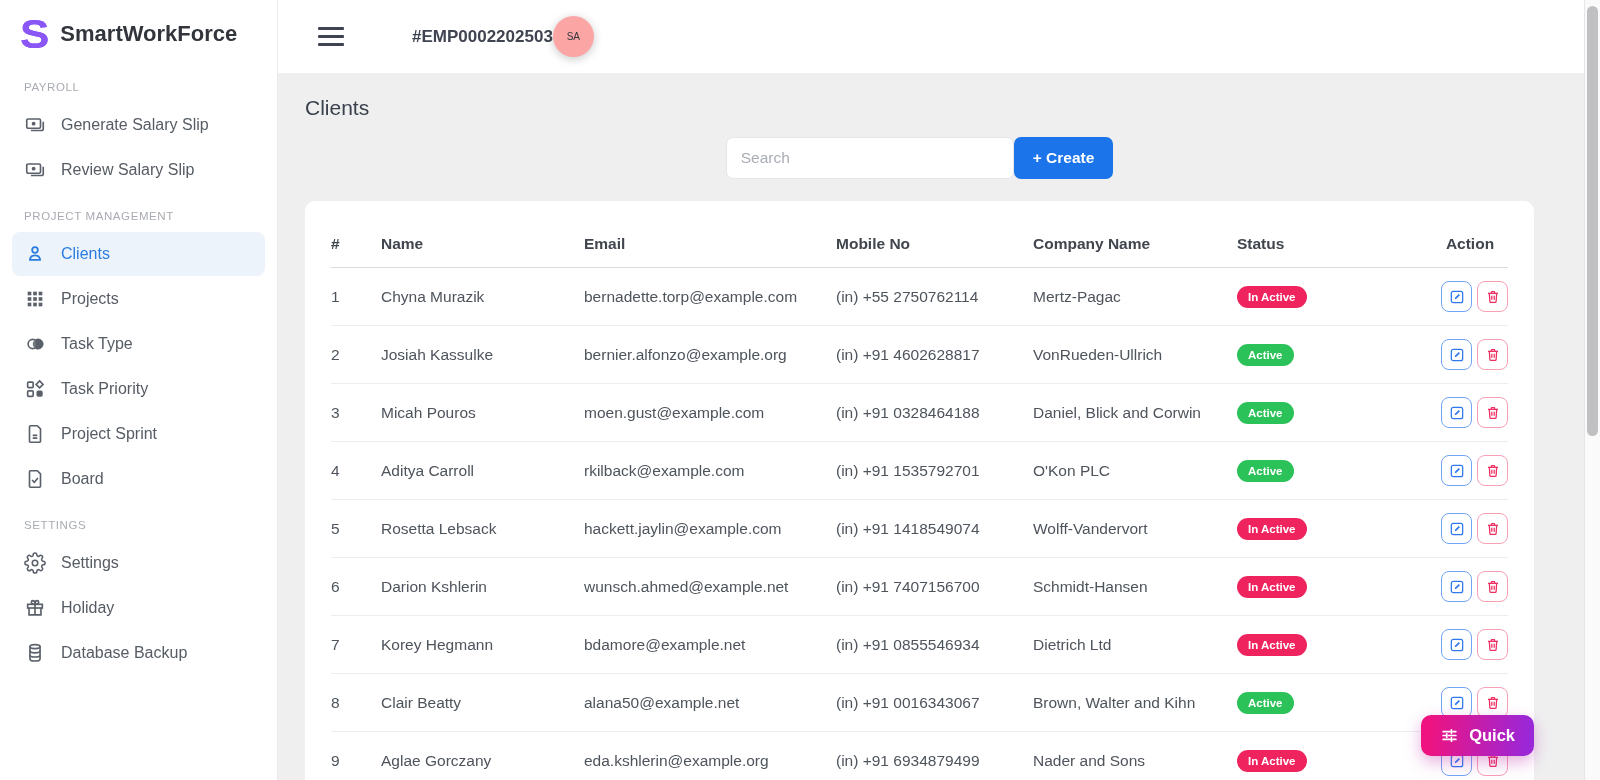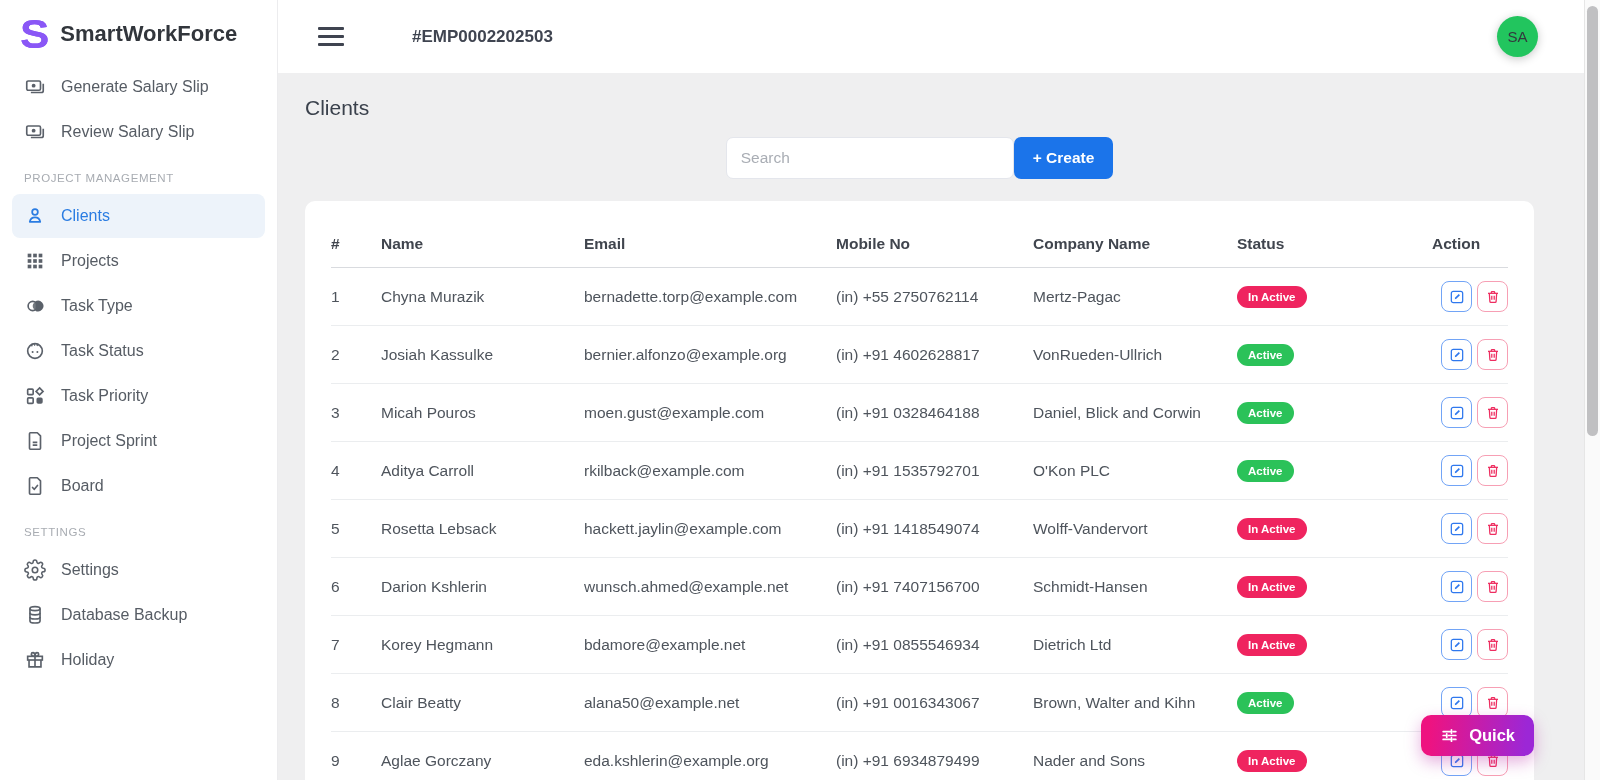--- a/index.html
+++ b/index.html
@@ -15,45 +15,45 @@
   .brand-name { font-size:22px; font-weight:600; color:#32363c; }
   .section-label { font-size:11.5px; color:#a8acb2; letter-spacing:.6px; padding:17px 12px 9px; }
   .nav-item { display:flex; align-items:center; gap:15px; padding:11px 12px; border-radius:8px;
               color:#565c64; font-size:16px; cursor:pointer; margin:1px 0; }
   .nav-item svg { width:22px; height:22px; color:#5b616a; flex-shrink:0; }
   .nav-item.active { background:#edf3fa; color:#2a7ce2; }
   .nav-item.active svg { color:#2a7ce2; }
 
   
   .main { flex:1; min-width:0; display:flex; flex-direction:column; background:#efeff0; position:relative; }
-  .topbar { height:73px; background:#fff; display:flex; align-items:center; justify-content:space-between;
+  .topbar { height:73px; background:#fff; display:flex; align-items:center; 
             padding:0 62px 0 40px; flex-shrink:0; }
   .topbar-left { display:flex; align-items:center; }
   .hamburger { width:26px; cursor:pointer; display:flex; flex-direction:column; gap:5px; }
   .hamburger span { display:block; height:3px; background:#3f4450; border-radius:1px; }
   .emp-id { margin-left:68px; font-size:17px; font-weight:700; color:#3f4450; }
-  .avatar { width:41px; height:41px; border-radius:50%; background:#22c55e; box-shadow:0 2px 10px rgba(0,0,0,.22);
-            display:flex; align-items:center; justify-content:center; font-size:15px; color:#33373d; cursor:pointer; }
+  .avatar { width:41px; height:41px; border-radius:50%; background:#fca5a5; box-shadow:0 2px 10px rgba(0,0,0,.22);
+            display:flex; align-items:center; justify-content:center; font-size:10px; color:#33373d; cursor:pointer; }
 
   .content { padding:0 66px 0 27px; flex:1; }
   .page-title { font-size:21px; font-weight:500; color:#3a414c; margin:23px 0 17px; }
   .toolbar { display:flex; justify-content:center; align-items:center; margin-bottom:22px; }
   .search-input { width:288px; height:42px; border:1px solid #e4e6ec; border-radius:7px; padding:0 14px;
                   font-size:15.5px; color:#4e545c; font-family:inherit; outline:none; background:#fff; }
   .search-input::placeholder { color:#a9adb4; }
   .create-btn { height:42px; padding:0 19px; background:#1b74ea; border:none; border-radius:7px; color:#ffffff;
                 font-size:15.5px; font-weight:700; cursor:pointer; font-family:inherit; }
 
   .card { background:#fff; border-radius:10px; padding:12px 26px 0; height:600px; }
   table { width:100%; border-collapse:collapse; table-layout:fixed; }
   col.c-sr{width:50px} col.c-name{width:203px} col.c-email{width:252px} col.c-mobile{width:197px}
   col.c-company{width:204px} col.c-status{width:195px} col.c-action{width:auto}
   thead th { text-align:left; font-size:15.5px; font-weight:700; color:#40454e; padding:22px 0 14px;
              border-bottom:1px solid #d9dbdf; }
-  thead th.right { text-align:left; }
+  thead th.right { text-align:center; }
   tbody td { font-size:15.5px; color:#4e545c; padding:13px 0; border-bottom:1px solid #ebedef;
              white-space:nowrap; overflow:hidden; }
   .badge { display:inline-block; padding:5px 11px; border-radius:11px; color:#fff; font-size:11.5px; font-weight:700; }
   .action-cell { display:flex; gap:5px; justify-content:flex-end; }
   .icon-btn { width:31px; height:31px; border-radius:8px; background:#fff; display:flex; align-items:center;
               justify-content:center; cursor:pointer; padding:0; }
   .icon-btn svg { width:16px; height:16px; }
   .icon-btn.edit { border:1px solid #72a4f6; color:#2f78ee; }
   .icon-btn.del  { border:1px solid #f79fb4; color:#ee2d60; }
 
@@ -72,20 +72,21 @@
 <body>
 
 <div class="app">
 
   <aside class="sidebar">
     <div class="brand">
       <span class="logo-s">S</span>
       <span class="brand-name">SmartWorkForce</span>
     </div>
 
+    <div class="section-label">PAYROLL</div>
 
     <div class="nav-item">
       <svg viewBox="0 0 24 24" fill="none" stroke="currentColor" stroke-width="1.8">
           <rect x="3" y="5.5" width="15" height="10" rx="1.5"></rect>
           <circle cx="10.5" cy="10.5" r="2.1" fill="currentColor" stroke="none"></circle>
           <path d="M21 8.5v7.5a2 2 0 0 1-2 2H7.5"></path>
         </svg>
       <span>Generate Salary Slip</span>
     </div>
     <div class="nav-item">
@@ -123,29 +124,20 @@
     <div class="nav-item">
       <svg viewBox="0 0 24 24" fill="none" stroke="currentColor" stroke-width="1.8">
           <circle cx="9.5" cy="12" r="5"></circle>
           <path d="M12.7 7.7a5 5 0 1 1 0 8.6" fill="currentColor"></path>
           <circle cx="14.5" cy="12" r="5" fill="currentColor" stroke="none" opacity=".85"></circle>
         </svg>
       <span>Task Type</span>
     </div>
     <div class="nav-item">
       <svg viewBox="0 0 24 24" fill="none" stroke="currentColor" stroke-width="1.8">
-          <circle cx="12" cy="12" r="8"></circle>
-          <circle cx="9.4" cy="13" r="1.1" fill="currentColor" stroke="none"></circle>
-          <circle cx="14.6" cy="13" r="1.1" fill="currentColor" stroke="none"></circle>
-          <path d="M8 6.5c1.2-.8 2.6-1.2 4-1.2s2.8.4 4 1.2" stroke-dasharray="1.4 1.6"></path>
-        </svg>
-      <span>Task Status</span>
-    </div>
-    <div class="nav-item">
-      <svg viewBox="0 0 24 24" fill="none" stroke="currentColor" stroke-width="1.8">
           <rect x="4" y="4.5" width="6" height="6" rx="1"></rect>
           <path d="M17 3.2 20.8 7 17 10.8 13.2 7z"></path>
           <rect x="4" y="14" width="6" height="6" rx="1"></rect>
           <rect x="14.5" y="14.5" width="5" height="5" rx="1" fill="currentColor"></rect>
         </svg>
       <span>Task Priority</span>
     </div>
     <div class="nav-item">
       <svg viewBox="0 0 24 24" fill="none" stroke="currentColor" stroke-width="1.8">
           <path d="M7 3h7.5L18 6.5V20a1 1 0 0 1-1 1H7a1 1 0 0 1-1-1V4a1 1 0 0 1 1-1z" stroke-linejoin="round"></path>
@@ -165,35 +157,35 @@
 
     <div class="nav-item">
       <svg viewBox="0 0 24 24" fill="none" stroke="currentColor" stroke-width="1.7">
           <circle cx="12" cy="12" r="3"></circle>
           <path d="M19.4 15a1.65 1.65 0 0 0 .33 1.82l.06.06a2 2 0 0 1-2.83 2.83l-.06-.06a1.65 1.65 0 0 0-1.82-.33 1.65 1.65 0 0 0-1 1.51V21a2 2 0 0 1-4 0v-.09A1.65 1.65 0 0 0 9 19.4a1.65 1.65 0 0 0-1.82.33l-.06.06a2 2 0 0 1-2.83-2.83l.06-.06a1.65 1.65 0 0 0 .33-1.82 1.65 1.65 0 0 0-1.51-1H3a2 2 0 0 1 0-4h.09A1.65 1.65 0 0 0 4.6 9a1.65 1.65 0 0 0-.33-1.82l-.06-.06a2 2 0 0 1 2.83-2.83l.06.06a1.65 1.65 0 0 0 1.82.33H9a1.65 1.65 0 0 0 1-1.51V3a2 2 0 0 1 4 0v.09a1.65 1.65 0 0 0 1 1.51 1.65 1.65 0 0 0 1.82-.33l.06-.06a2 2 0 0 1 2.83 2.83l-.06.06a1.65 1.65 0 0 0-.33 1.82V9a1.65 1.65 0 0 0 1.51 1H21a2 2 0 0 1 0 4h-.09a1.65 1.65 0 0 0-1.51 1z"></path>
         </svg>
       <span>Settings</span>
     </div>
     <div class="nav-item">
       <svg viewBox="0 0 24 24" fill="none" stroke="currentColor" stroke-width="1.8">
+          <rect x="4" y="8" width="16" height="4"></rect>
+          <path d="M5.5 12v7.5h13V12"></path>
+          <path d="M12 8v11.5"></path>
+          <path d="M12 8c-2.2 0-4-.9-4-2.4C8 4.4 8.9 4 9.8 4c1.5 0 2.2 2 2.2 4 0-2 .7-4 2.2-4 .9 0 1.8.4 1.8 1.6C16 7.1 14.2 8 12 8z"></path>
+        </svg>
+      <span>Holiday</span>
+    </div>
+    <div class="nav-item">
+      <svg viewBox="0 0 24 24" fill="none" stroke="currentColor" stroke-width="1.8">
           <ellipse cx="12" cy="5" rx="5.5" ry="2.2"></ellipse>
           <path d="M6.5 5v4.6c0 1.2 2.5 2.2 5.5 2.2s5.5-1 5.5-2.2V5"></path>
           <path d="M6.5 9.6v4.6c0 1.2 2.5 2.2 5.5 2.2s5.5-1 5.5-2.2V9.6"></path>
           <path d="M6.5 14.2v4.3c0 1.2 2.5 2.2 5.5 2.2s5.5-1 5.5-2.2v-4.3"></path>
         </svg>
       <span>Database Backup</span>
-    </div>
-    <div class="nav-item">
-      <svg viewBox="0 0 24 24" fill="none" stroke="currentColor" stroke-width="1.8">
-          <rect x="4" y="8" width="16" height="4"></rect>
-          <path d="M5.5 12v7.5h13V12"></path>
-          <path d="M12 8v11.5"></path>
-          <path d="M12 8c-2.2 0-4-.9-4-2.4C8 4.4 8.9 4 9.8 4c1.5 0 2.2 2 2.2 4 0-2 .7-4 2.2-4 .9 0 1.8.4 1.8 1.6C16 7.1 14.2 8 12 8z"></path>
-        </svg>
-      <span>Holiday</span>
     </div>
   </aside>
 
   <div class="main">
 
     <header class="topbar">
       <div class="topbar-left">
         <div class="hamburger">
             <span></span>
             <span></span>

